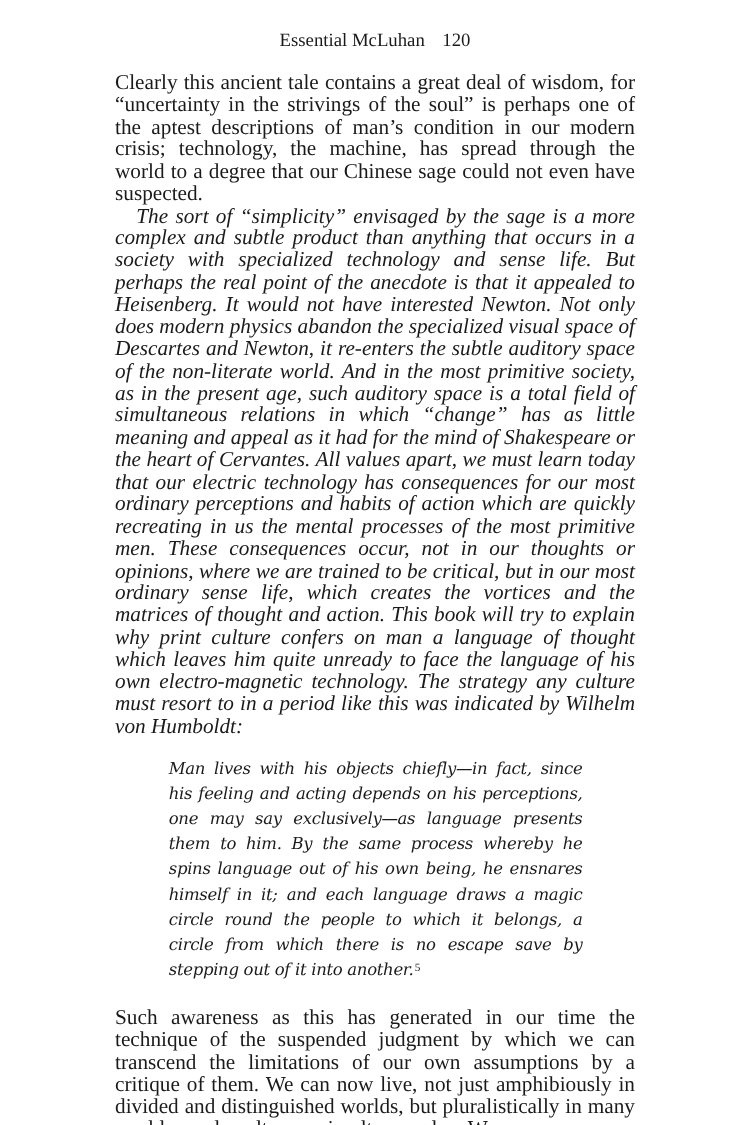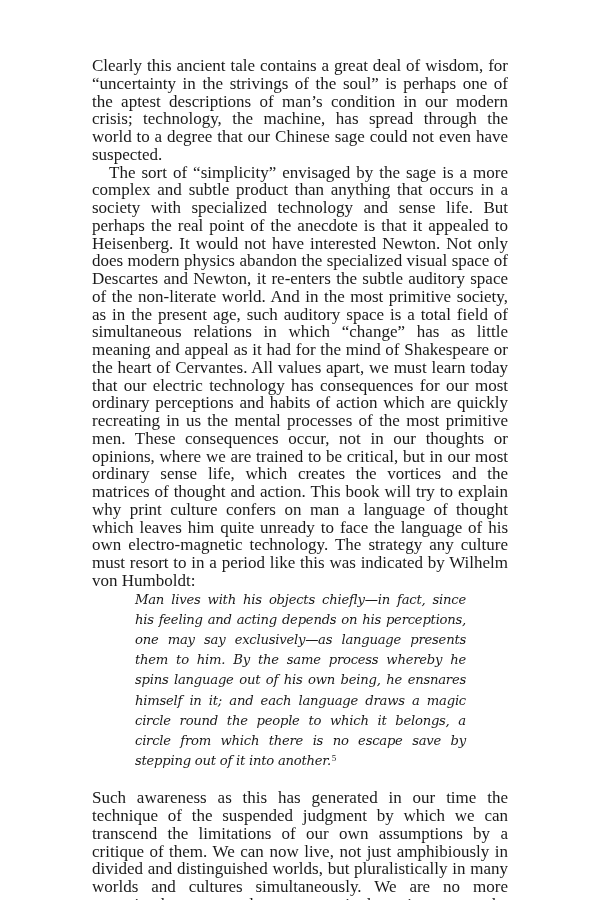--- a/index.html
+++ b/index.html
@@ -51,48 +51,50 @@
       line-height: 20.2px;
       text-align: justify;
       letter-spacing: -0.25px;
       word-spacing: 0px;
     }
     .bq1 {
       margin-top: 0;
       margin-bottom: 22px;
     }
     .bq2 {
-      margin-top: 0;
+      margin-top: 16px;
       margin-bottom: 18px;
     }
     .bq2 sup {
       font-style: normal;
       font-family: "Liberation Serif", serif;
       font-size: 9px;
       vertical-align: top;
       position: relative;
       top: -3px;
       margin-left: 1px;
     }
     .para {
       margin: 0;
       font-size: 17px;
       line-height: 17.75px;
       text-align: justify;
       hyphens: none;
     }
     .para.indent {
       text-indent: 17px;
+      font-style: italic;
     }
   </style>
 </head>
 <body>
 
 <div class="page">
 
+  <div class="running-header"><span>Essential McLuhan</span><span class="page-num">120</span></div>
 
   <div class="content">
 
 
     <p class="para">Clearly this ancient tale contains a great deal of wisdom, for “uncertainty in the strivings of the soul” is perhaps one of the aptest descriptions of man’s condition in our modern crisis; technology, the machine, has spread through the world to a degree that our Chinese sage could not even have suspected.</p>
 
     <p class="para indent">The sort of “simplicity” envisaged by the sage is a more complex and subtle product than anything that occurs in a society with specialized technology and sense life. But perhaps the real point of the anecdote is that it appealed to Heisenberg. It would not have interested Newton. Not only does modern physics abandon the specialized visual space of Descartes and Newton, it re-enters the subtle auditory space of the non-literate world. And in the most primitive society, as in the present age, such auditory space is a total field of simultaneous relations in which “change” has as little meaning and appeal as it had for the mind of Shakespeare or the heart of Cervantes. All values apart, we must learn today that our electric technology has consequences for our most ordinary perceptions and habits of action which are quickly recreating in us the mental processes of the most primitive men. These consequences occur, not in our thoughts or opinions, where we are trained to be critical, but in our most ordinary sense life, which creates the vortices and the matrices of thought and action. This book will try to explain why print culture confers on man a language of thought which leaves him quite unready to face the language of his own electro-magnetic technology. The strategy any culture must resort to in a period like this was indicated by Wilhelm von Humboldt:</p>
 
     <p class="blockquote bq2"><span>Man lives with his objects chiefly—in fact, since his feeling and acting depends on his perceptions, one may say exclusively—as language presents them to him. By the same process whereby he spins language out of his own being, he ensnares himself in it; and each language draws a magic circle round the people to which it belongs, a circle from which there is no escape save by stepping out of it into another.</span><sup>5</sup></p>
 

